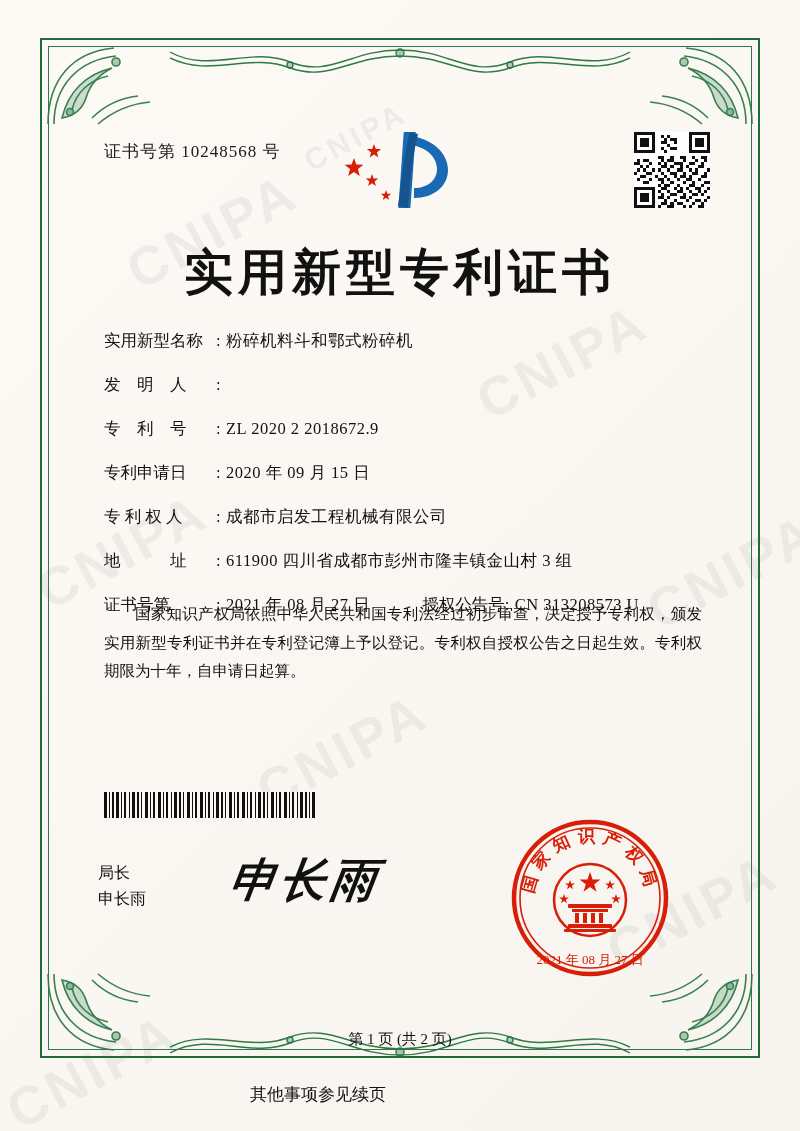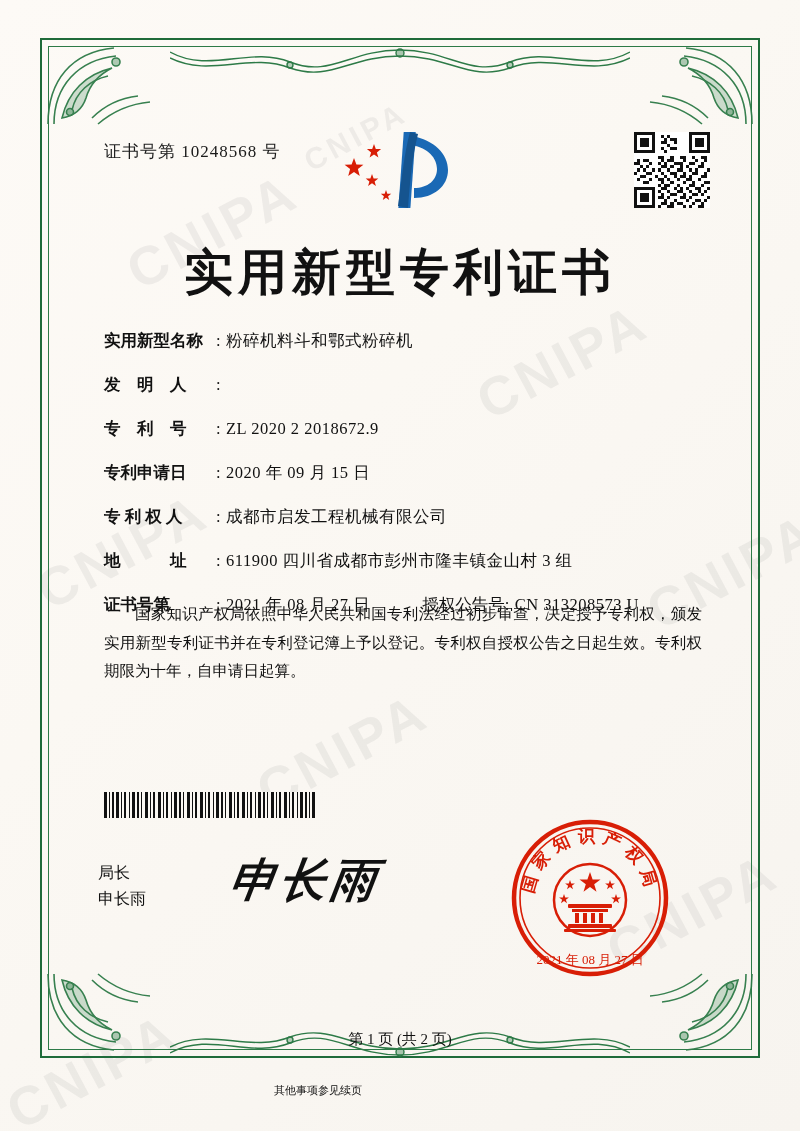--- a/index.html
+++ b/index.html
@@ -138,21 +138,20 @@
     align-items: baseline;
     margin-bottom: 22px;
     font-size: 16.5px;
     color: #111;
   }
   .field-label {
     width: 112px;
     flex: 0 0 112px;
     letter-spacing: 0px;
     white-space: nowrap;
-    font-weight: bold;
   }
   .field-colon { flex: 0 0 10px; }
   .field-value { flex: 1; letter-spacing: 0.5px; }
   .field-row.two .field-value { flex: 0 0 auto; margin-right: 36px; }
   .sub-label { white-space: nowrap; margin-left: 16px; }
   .sub-value { letter-spacing: 0.5px; }
 
   .paragraphs {
     position: absolute;
     left: 34px;
@@ -216,21 +215,21 @@
     font-size: 15px;
     color: #111;
   }
 
   .footer-note {
     position: absolute;
     left: 0;
     top: 1083px;
     width: 636px;
     text-align: center;
-    font-size: 11px;
+    font-size: 17px;
     color: #111;
   }
 </style>
 </head>
 <body>
 
 <div class="page">
 
   <div class="watermark wm1">CNIPA</div>
   <div class="watermark wm2">CNIPA</div>

